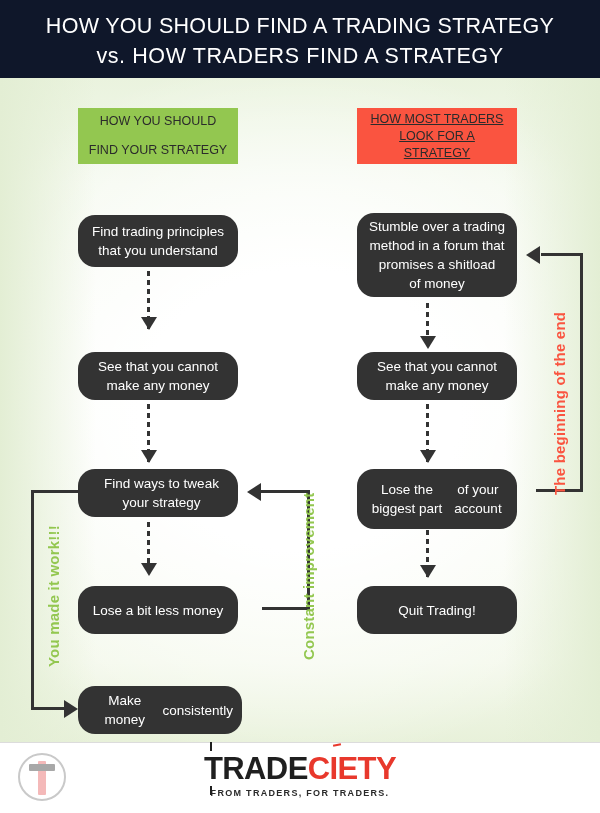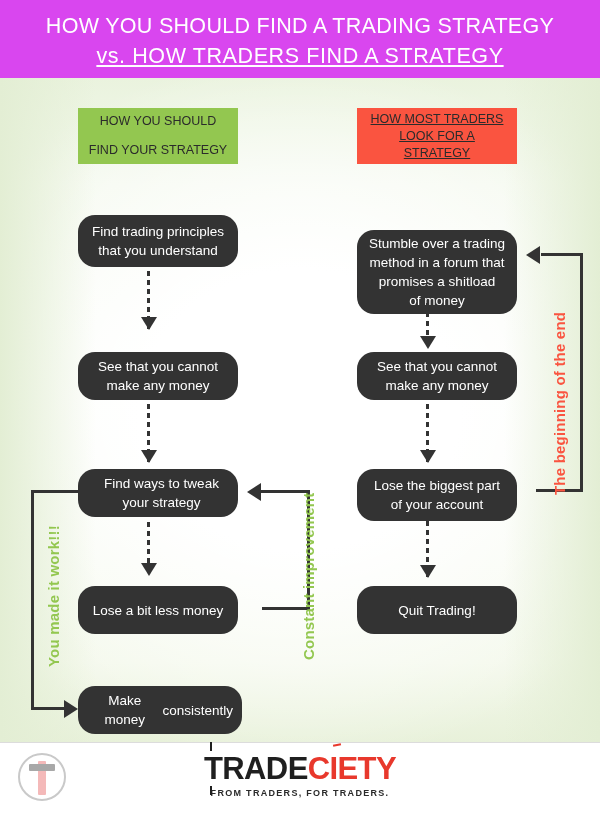--- a/index.html
+++ b/index.html
@@ -12,33 +12,33 @@
   #infographic{
     position:relative;
     width:600px;height:813px;
     background:#ffffff;
     overflow:hidden;
   }
 
   
   .header-bar{
     position:absolute;left:0;top:0;width:600px;height:82px;
-    background:#d946ef;
+    background:#0f172a;
     display:flex;flex-direction:column;
     align-items:center;justify-content:center;
     box-sizing:border-box;
   }
   .header-bar .title-line{
     color:#ffffff;
     font-size:21.5px;
     letter-spacing:0.3px;
     line-height:30px;
     white-space:nowrap;
   }
-  .header-bar .title-line.l2{letter-spacing:0.6px;text-decoration:underline;}
+  .header-bar .title-line.l2{letter-spacing:0.6px;}
 
   
   .canvas{
     position:absolute;left:0;top:78px;width:600px;height:664px;
     background:
       radial-gradient(ellipse 78% 62% at 50% 50%, #ffffff 34%, rgba(255,255,255,0) 86%),
       linear-gradient(180deg,#eaf3de 0%, #f4f9ee 16%, #fbfdf8 48%, #f3f8ea 88%, #e8f1da 100%);
   }
   .canvas:before{
     content:"";position:absolute;inset:0;
@@ -238,21 +238,21 @@
     <div class="seg" style="left:3px;top:227px;width:36px;height:3px;"></div>
     <div class="head-right" style="left:36px;top:219.5px;"></div>
   </div>
   <div class="vlabel green" style="left:45px;top:667px;transform:rotate(-90deg);">You made it work!!!</div>
 
   <div class="chip chip-red" style="left:357px;top:108px;width:160px;height:56px;flex-direction:column;">
     <span>HOW MOST TRADERS</span>
     <span>LOOK FOR A STRATEGY</span>
   </div>
 
-  <div class="node" style="left:357px;top:230px;width:160px;height:84px;flex-direction:column;">
+  <div class="node" style="left:357px;top:213px;width:160px;height:84px;flex-direction:column;">
     <span>Stumble over a trading</span>
     <span>method in a forum that</span>
     <span>promises a shitload</span>
     <span>of money</span>
   </div>
 
   <div class="arrow-v" style="left:426px;top:303px;height:45px;">
     <div class="shaft"></div>
     <div class="head"></div>
   </div>
@@ -260,21 +260,21 @@
   <div class="node" style="left:357px;top:352px;width:160px;height:48px;flex-direction:column;">
     <span>See that you cannot</span>
     <span>make any money</span>
   </div>
 
   <div class="arrow-v" style="left:426px;top:404px;height:58px;">
     <div class="shaft"></div>
     <div class="head"></div>
   </div>
 
-  <div class="node" style="left:357px;top:469px;width:160px;height:52px;flex-direction:column;">
+  <div class="node" style="left:357px;top:469px;width:160px;height:60px;flex-direction:row;">
     <span>Lose the biggest part</span>
     <span>of your account</span>
   </div>
 
   <div class="arrow-v" style="left:426px;top:521px;height:56px;">
     <div class="shaft"></div>
     <div class="head"></div>
   </div>
 
   <div class="node" style="left:357px;top:586px;width:160px;height:48px;">

